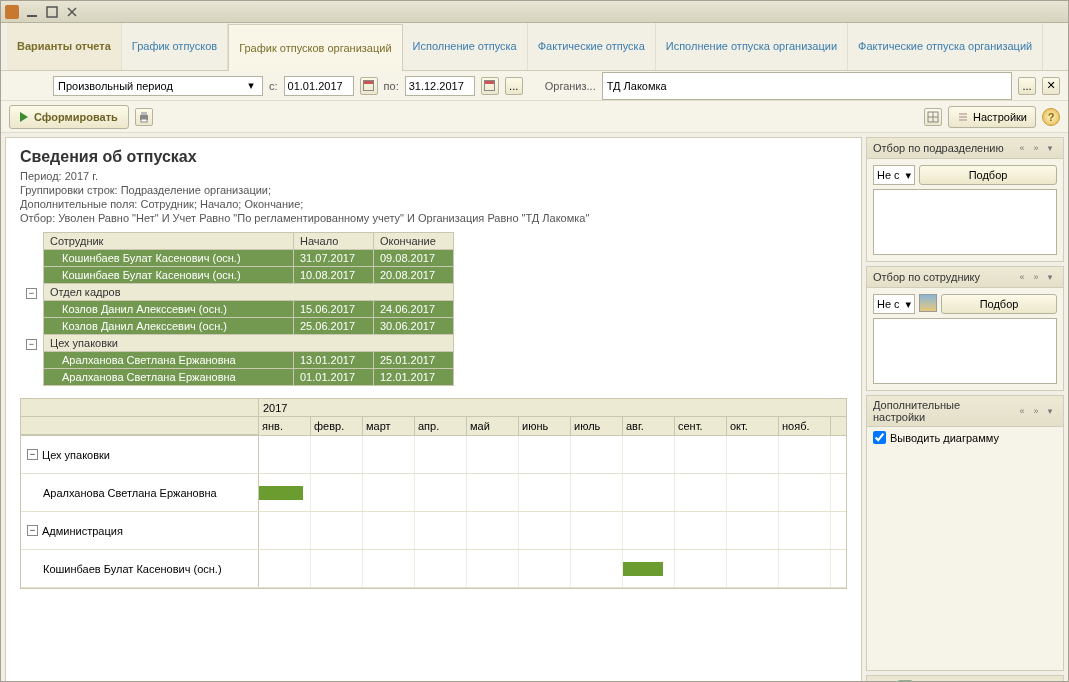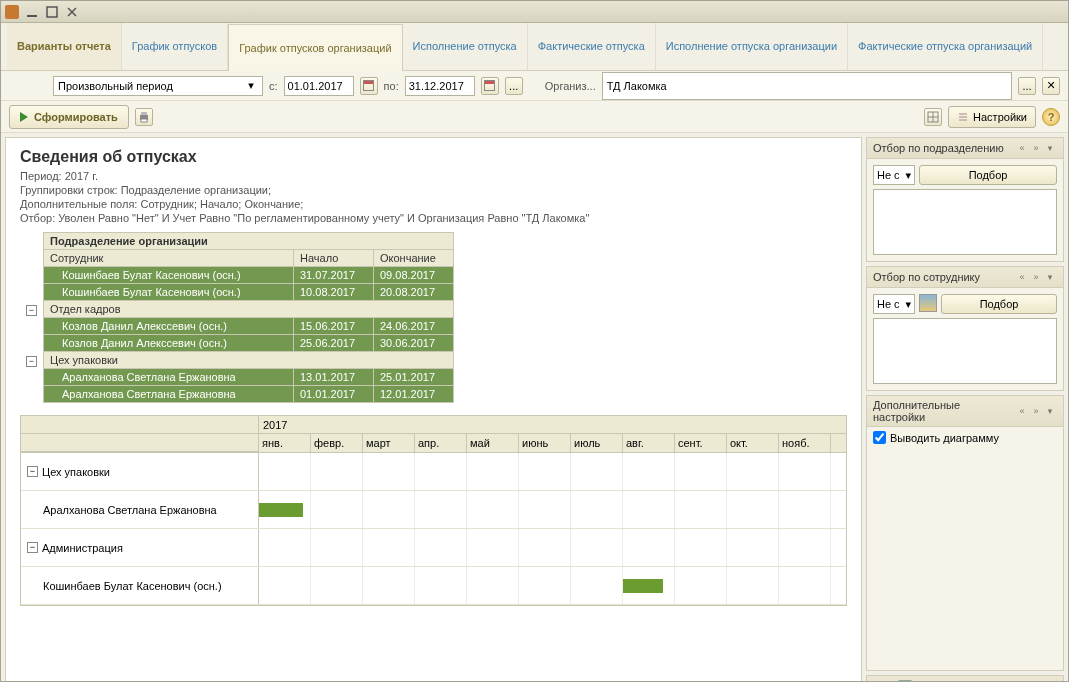--- a/index.html
+++ b/index.html
@@ -189,24 +189,20 @@
   <div class="report-panel">
     <div class="report-inner">
       <div class="report-title">Сведения об отпусках</div>
       <div class="report-meta">Период: 2017 г.</div>
       <div class="report-meta">Группировки строк: Подразделение организации;</div>
       <div class="report-meta">Дополнительные поля: Сотрудник; Начало; Окончание;</div>
       <div class="report-meta">Отбор: Уволен Равно "Нет" И Учет Равно "По регламентированному учету" И Организация Равно "ТД Лакомка"</div>
 
       <table class="data-table">
         <tbody>
-            <tr>
-              <td class="expand-cell"></td>
-              <th class="th-dept" colspan="3">Подразделение организации</th>
-            </tr>
         <tr>
           <td class="expand-cell"></td>
           <th class="th-beige" style="width:250px">Сотрудник</th>
           <th class="th-beige" style="width:80px">Начало</th>
           <th class="th-beige" style="width:80px">Окончание</th>
         </tr>
         <tr class="row-green">
               <td class="expand-cell"></td>
               <td style="padding-left:18px">Кошинбаев Булат Касенович (осн.)</td>
               <td>31.07.2017</td>

